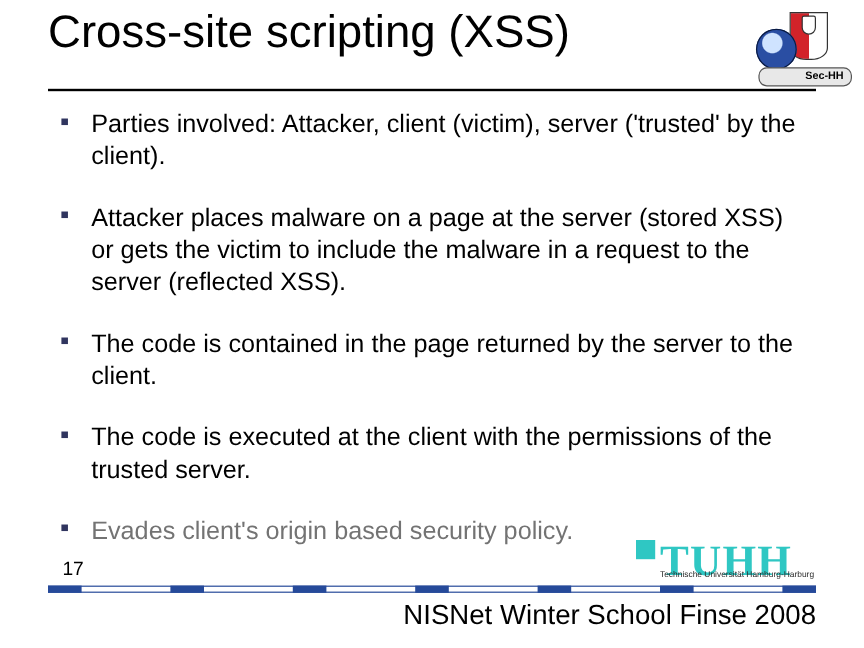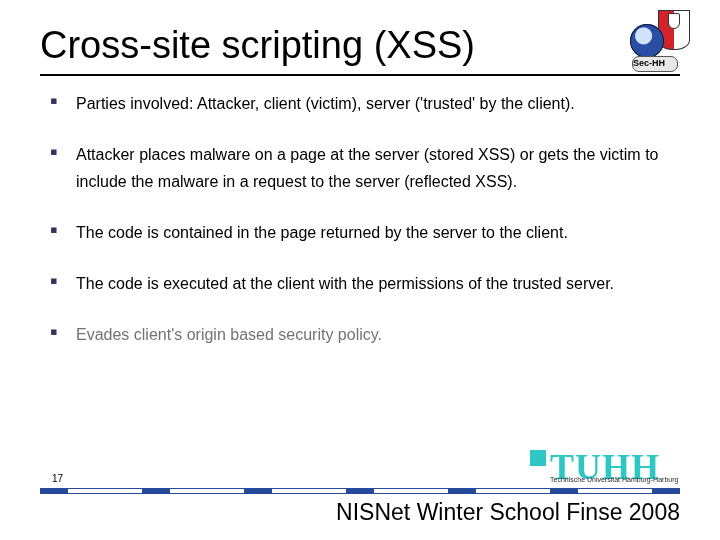--- a/index.html
+++ b/index.html
@@ -15,21 +15,21 @@
   }
   .slide {
     position: relative;
     width: 720px;
     height: 540px;
     box-sizing: border-box;
   }
   .title {
     position: absolute;
     left: 40px;
-    top: 24px;
+    top: 6px;
     font-size: 38px;
     font-weight: 400;
     letter-spacing: 0px;
   }
   .title-rule {
     position: absolute;
     left: 40px;
     top: 74px;
     width: 640px;
     height: 0;
@@ -80,22 +80,23 @@
     position: absolute;
     left: 2px;
     top: 46px;
     width: 44px;
     height: 14px;
     border-radius: 7px;
     background: #e8e8e8;
     border: 1px solid #555;
     font-size: 9px;
     line-height: 13px;
-    text-align: left;
+    text-align: center;
     font-weight: bold;
+    padding-left: 32px;
   }
 
   .bullets {
     position: absolute;
     left: 50px;
     right: 50px;
     top: 90px;
   }
   .bullet {
     display: flex;
@@ -105,30 +106,30 @@
   .bullet .marker {
     flex: 0 0 26px;
     color: #30355f;
     font-weight: 900;
     font-size: 22px;
     line-height: 22px;
     font-family: "Arial Black", Arial, sans-serif;
   }
   .bullet .text {
     flex: 1 1 auto;
-    font-size: 16px;
+    font-size: 21px;
     line-height: 27px;
   }
   .red { color: #737373; }
 
   .pagenum {
     position: absolute;
     left: 52px;
     bottom: 56px;
-    font-size: 10px;
+    font-size: 16px;
     margin-top: 20px;
   }
   .bottom-rule-outer {
     position: absolute;
     left: 40px;
     bottom: 46px;
     width: 640px;
     height: 6px;
   }
   .bottom-rule-outer::before {

